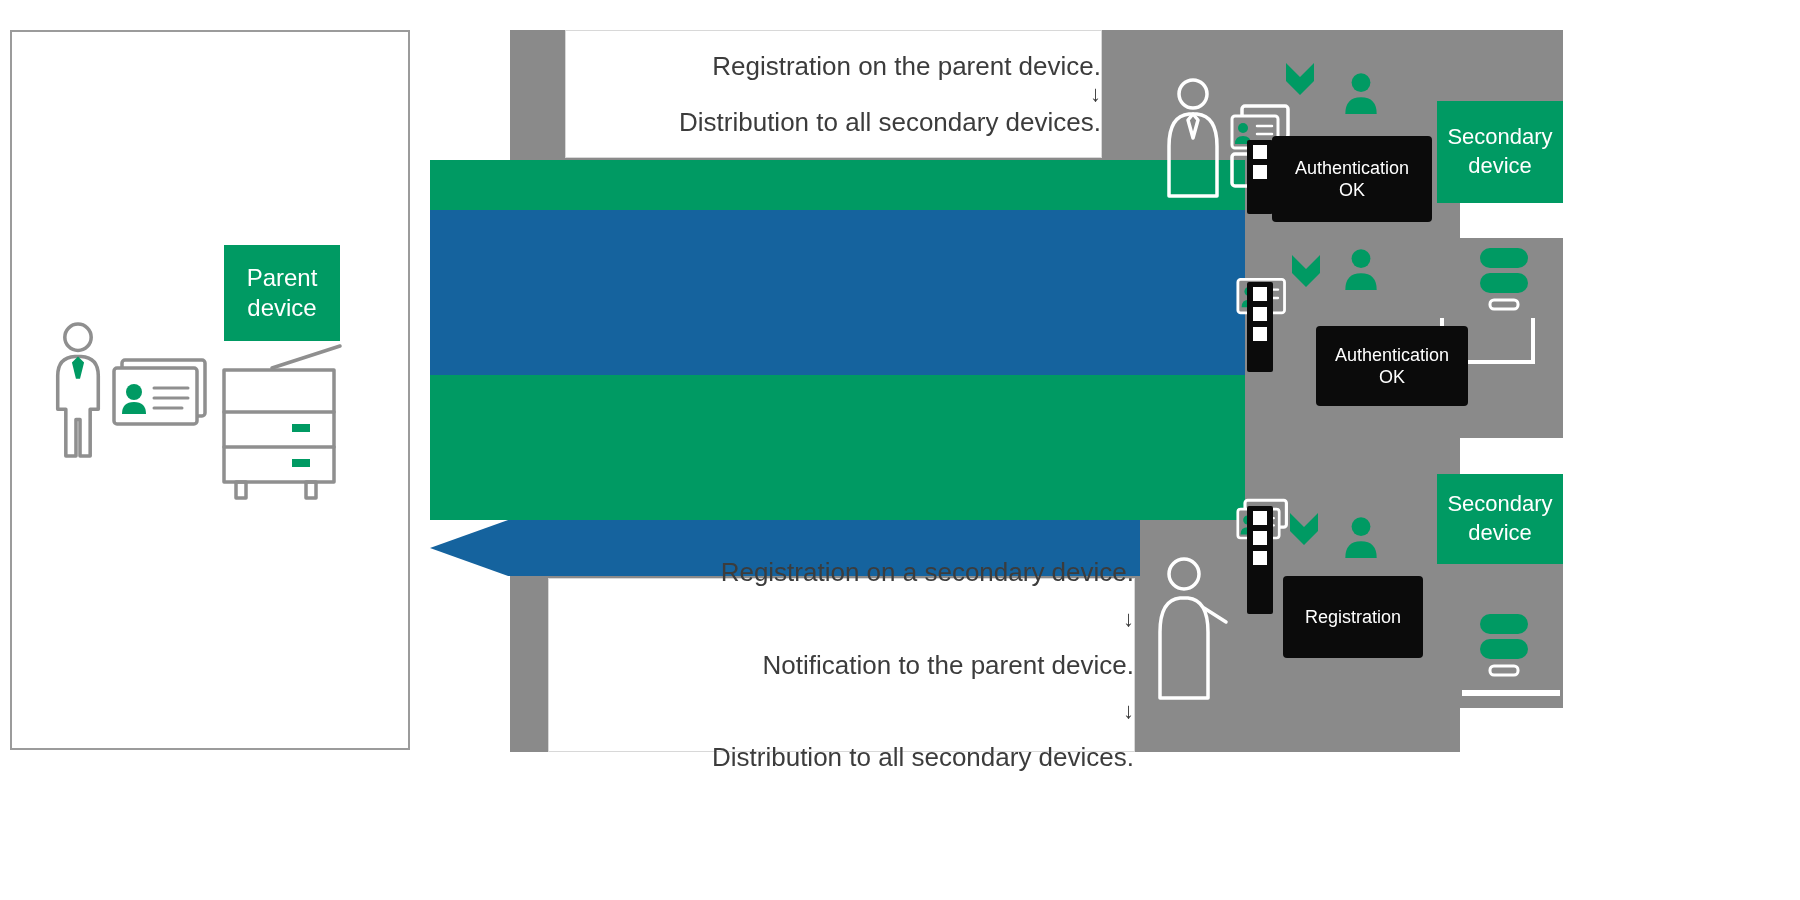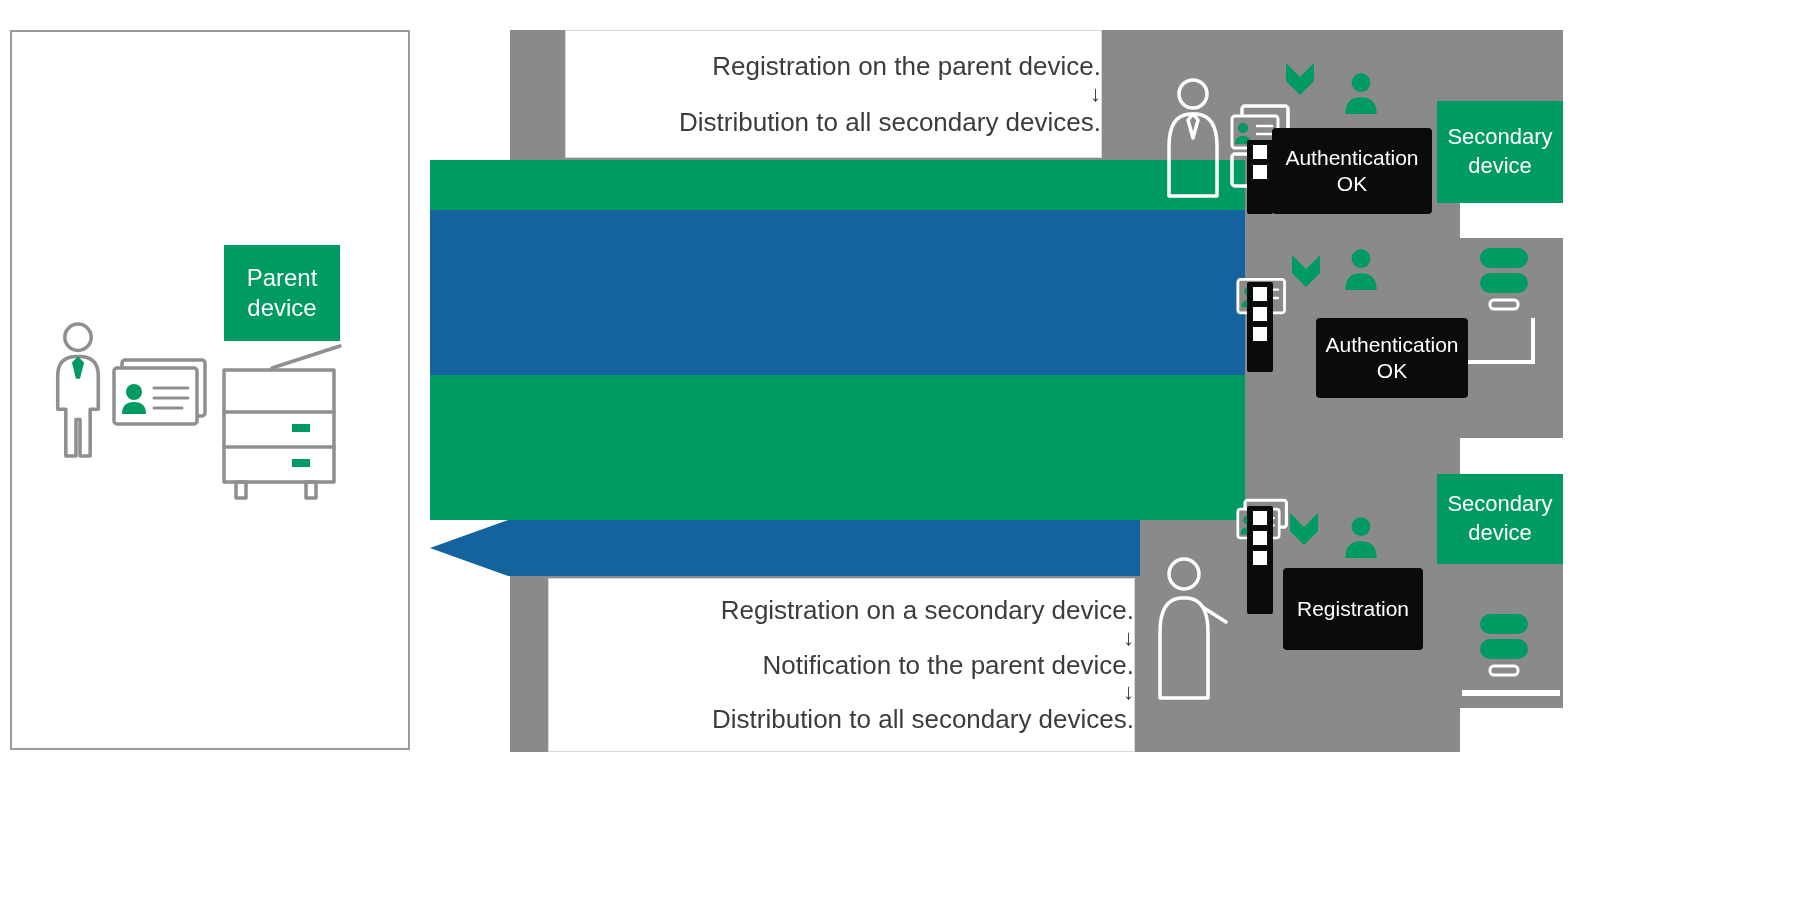--- a/index.html
+++ b/index.html
@@ -32,27 +32,27 @@
   .band-green-1{left:430px;top:160px;width:815px;height:50px;background:var(--green);}
   .band-blue-1{left:430px;top:210px;width:815px;height:165px;background:var(--blue);}
   .band-green-2{left:430px;top:375px;width:815px;height:145px;background:var(--green);}
   .band-blue-arrow{left:430px;top:520px;width:710px;height:56px;background:var(--blue);
     clip-path:polygon(0 50%, 11% 0, 100% 0, 100% 100%, 11% 100%);}
 
   
   .callout{background:#fff;border:1px solid #D8D8D8;z-index:4;display:flex;flex-direction:column;
     justify-content:center;align-items:flex-end;text-align:center;color:var(--text);}
   .callout-top{left:565px;top:30px;width:535px;height:126px;gap:1px;}
-  .callout-bottom{left:548px;top:578px;width:585px;height:172px;gap:0;}
+  .callout-bottom{left:548px;top:578px;width:585px;height:172px;gap:19px;}
   .callout .line{font-size:26px;line-height:1.25;white-space:nowrap;}
   .callout .darr{font-size:22px;line-height:1;color:var(--text);}
 
   
   .badge{background:var(--badge);color:#fff;display:flex;align-items:center;justify-content:center;
-    text-align:center;font-size:21px;line-height:1.25;border-radius:4px;padding:6px 10px;box-sizing:border-box;z-index:5;}
+    text-align:center;font-size:18px;line-height:1.25;border-radius:4px;padding:6px 10px;box-sizing:border-box;z-index:5;margin-top:8px;}
   .badge-1{left:1272px;top:128px;width:160px;height:86px;}
   .badge-2{left:1316px;top:318px;width:152px;height:80px;}
   .badge-3{left:1283px;top:568px;width:140px;height:82px;}
 
   
   .sec-label{background:var(--green);color:#fff;font-size:22px;line-height:1.3;display:flex;align-items:center;
     justify-content:center;text-align:center;z-index:5;margin-top:44px;}
   .sec-label-top{left:1437px;top:57px;width:126px;height:102px;}
   .sec-label-bottom{left:1437px;top:430px;width:126px;height:90px;}
 

